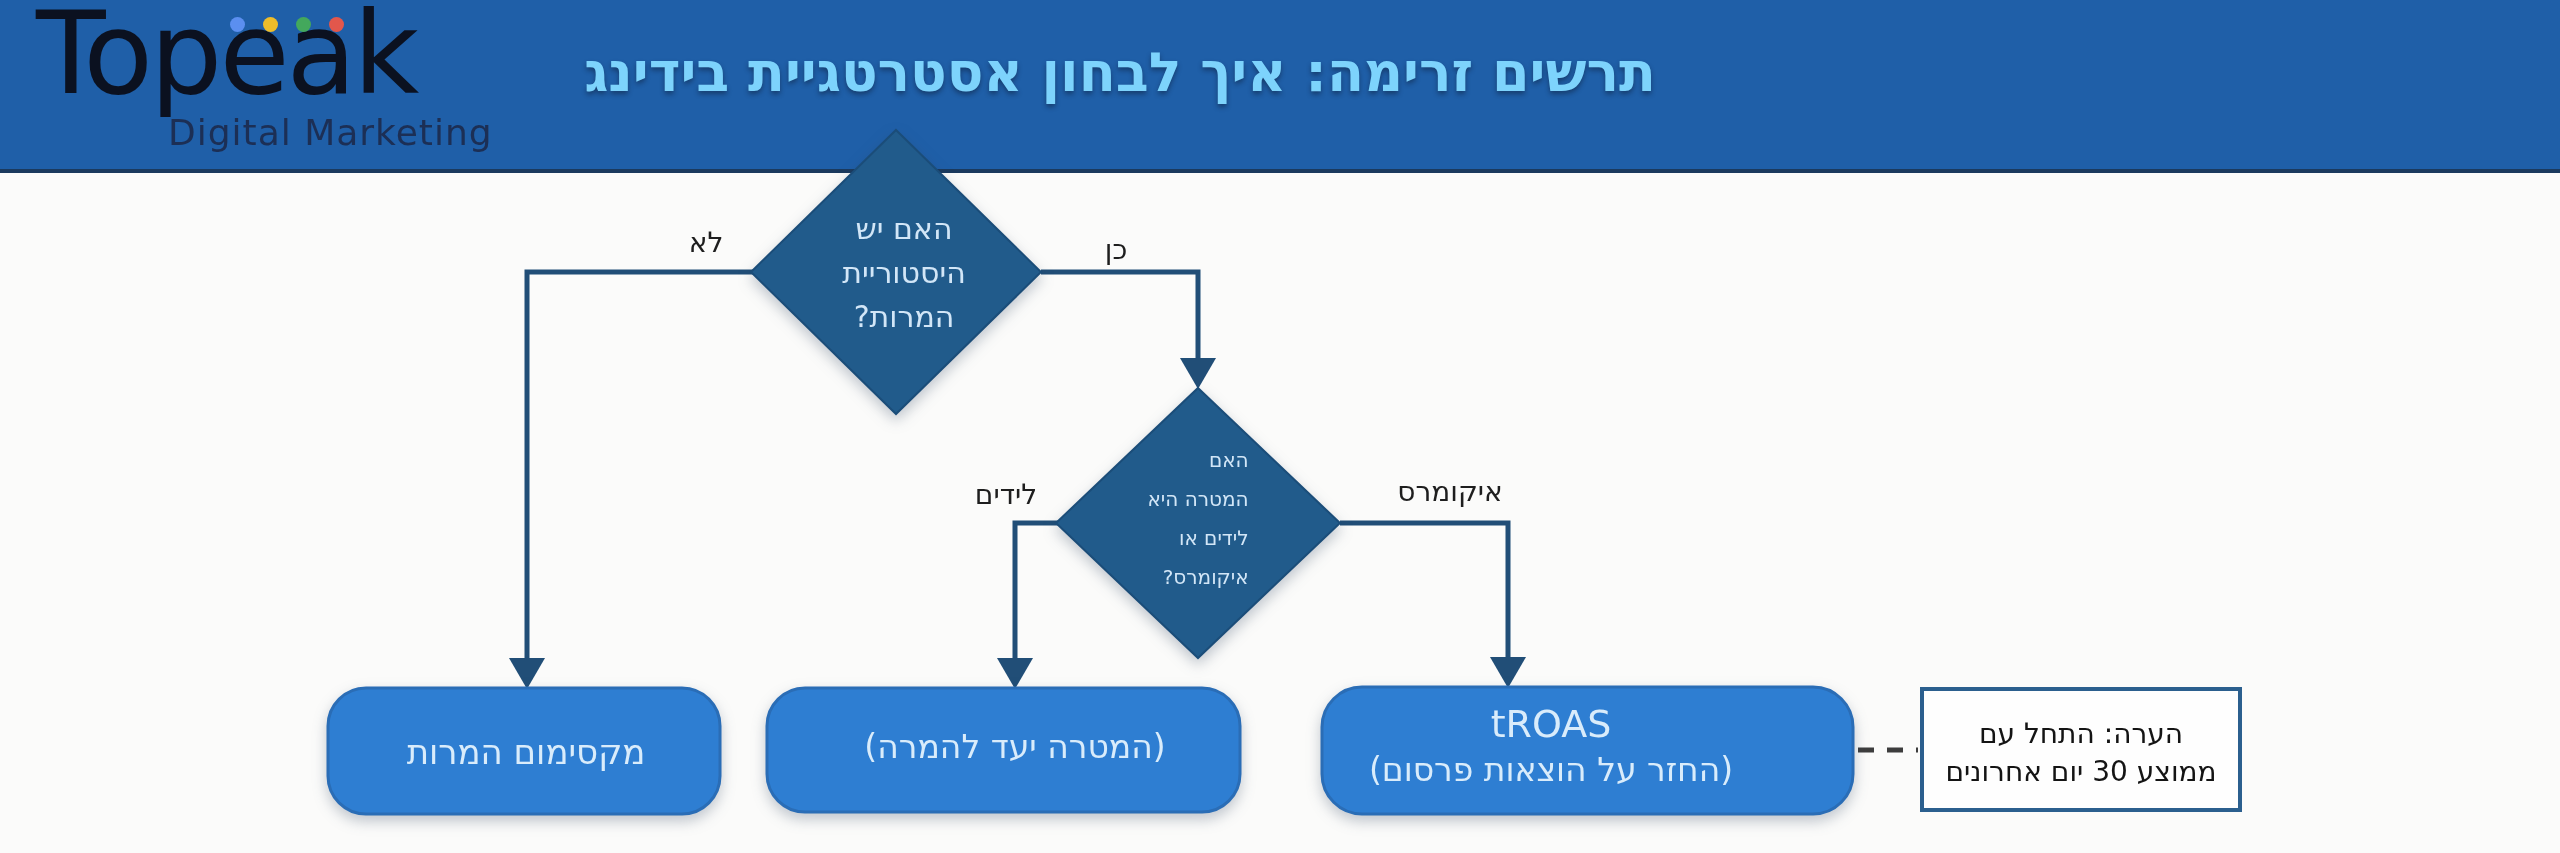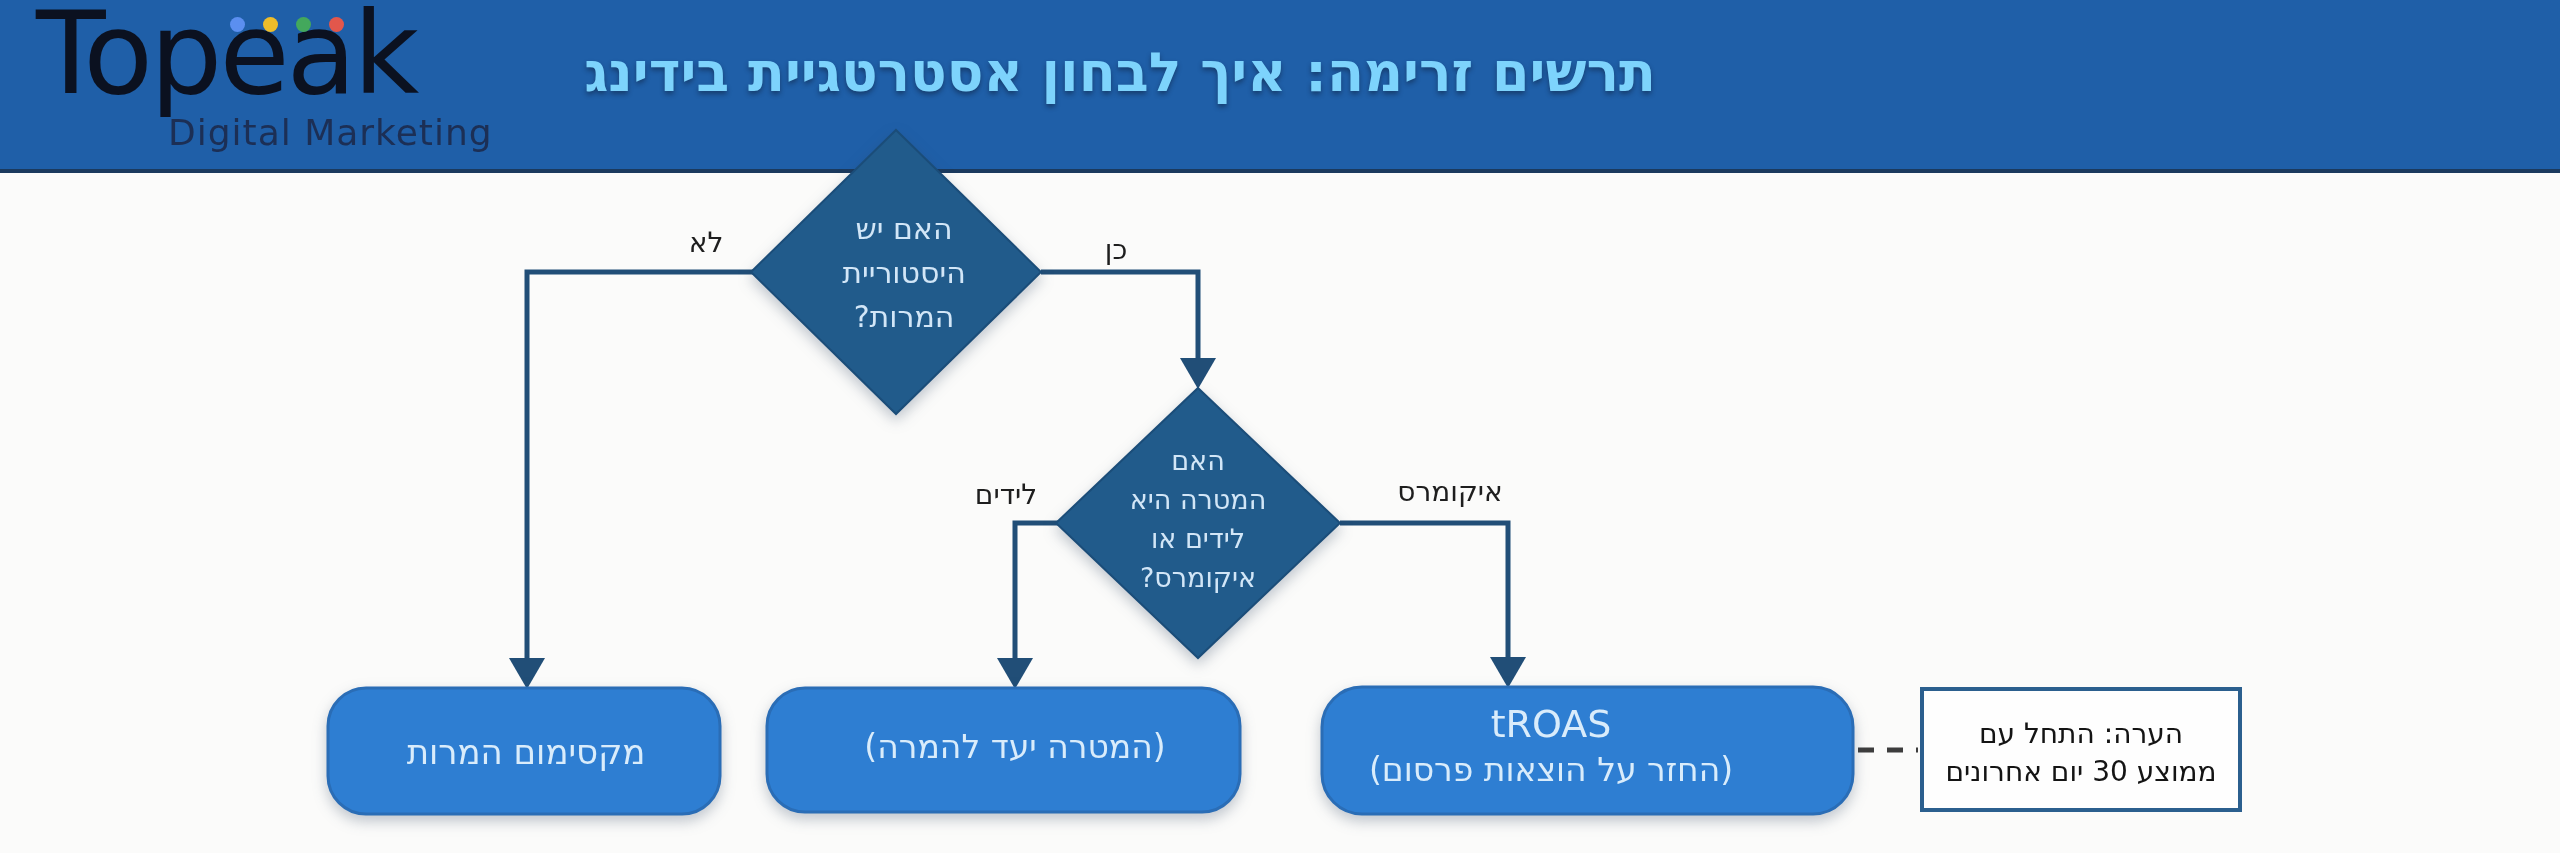--- a/index.html
+++ b/index.html
@@ -40,21 +40,21 @@
   
   svg.flow{position:absolute;left:0;top:0;z-index:2;}
   .shadow{filter:drop-shadow(0 6px 7px rgba(40,60,90,.28));}
 
   
   .ovl{position:absolute;z-index:3;transform:translate(-50%,-50%);
        text-align:center;white-space:nowrap;}
   .rtl{direction:rtl;}
   .diamond-text{color:#d2e6f7;}
   .d1{font-size:30px;line-height:44px;}
-  .d2{font-size:27px;line-height:39px;}
+  .d2{font-size:20px;line-height:39px;text-align:right;}
   .branch-label{font-size:28px;color:#1e1e1e;}
   .box-text{color:#d9ecfb;}
   .box-single{font-size:34px;line-height:40px;}
   .box-title{font-size:38px;line-height:46px;}
   .box-sub{font-size:33px;line-height:46px;}
   .note-text{color:#141414;font-size:28px;line-height:38px;}
 </style>
 </head>
 <body>
 

